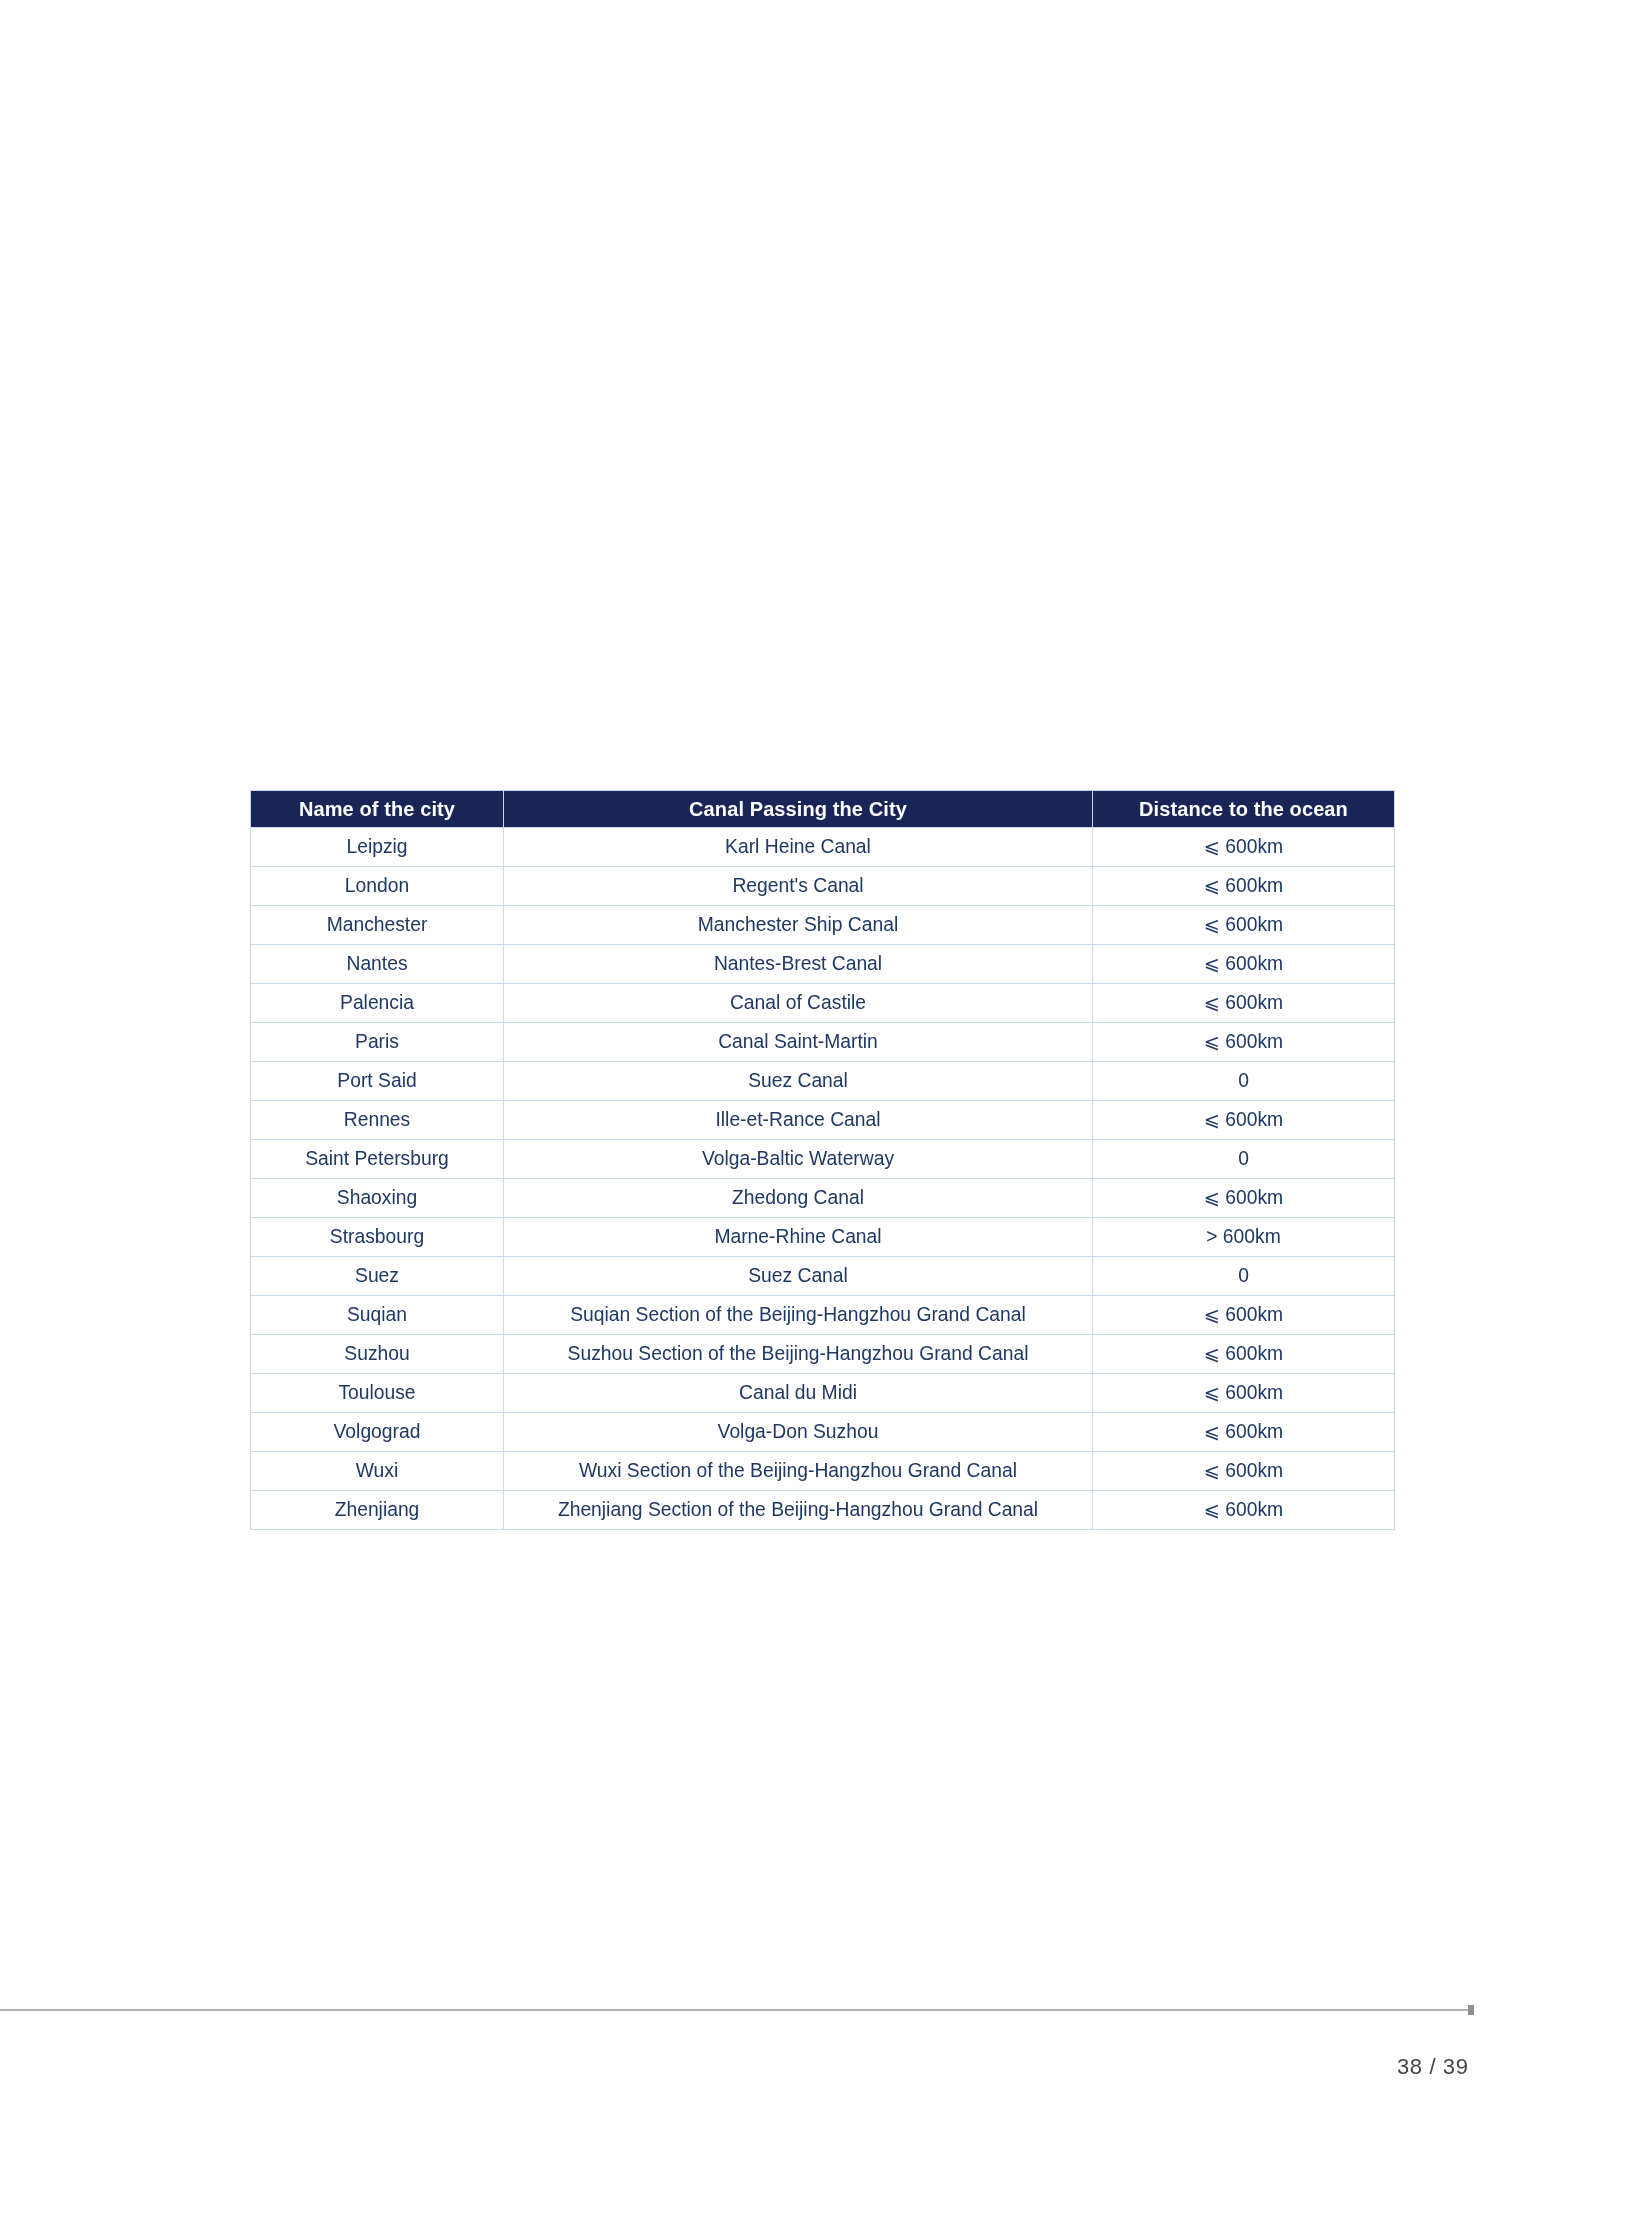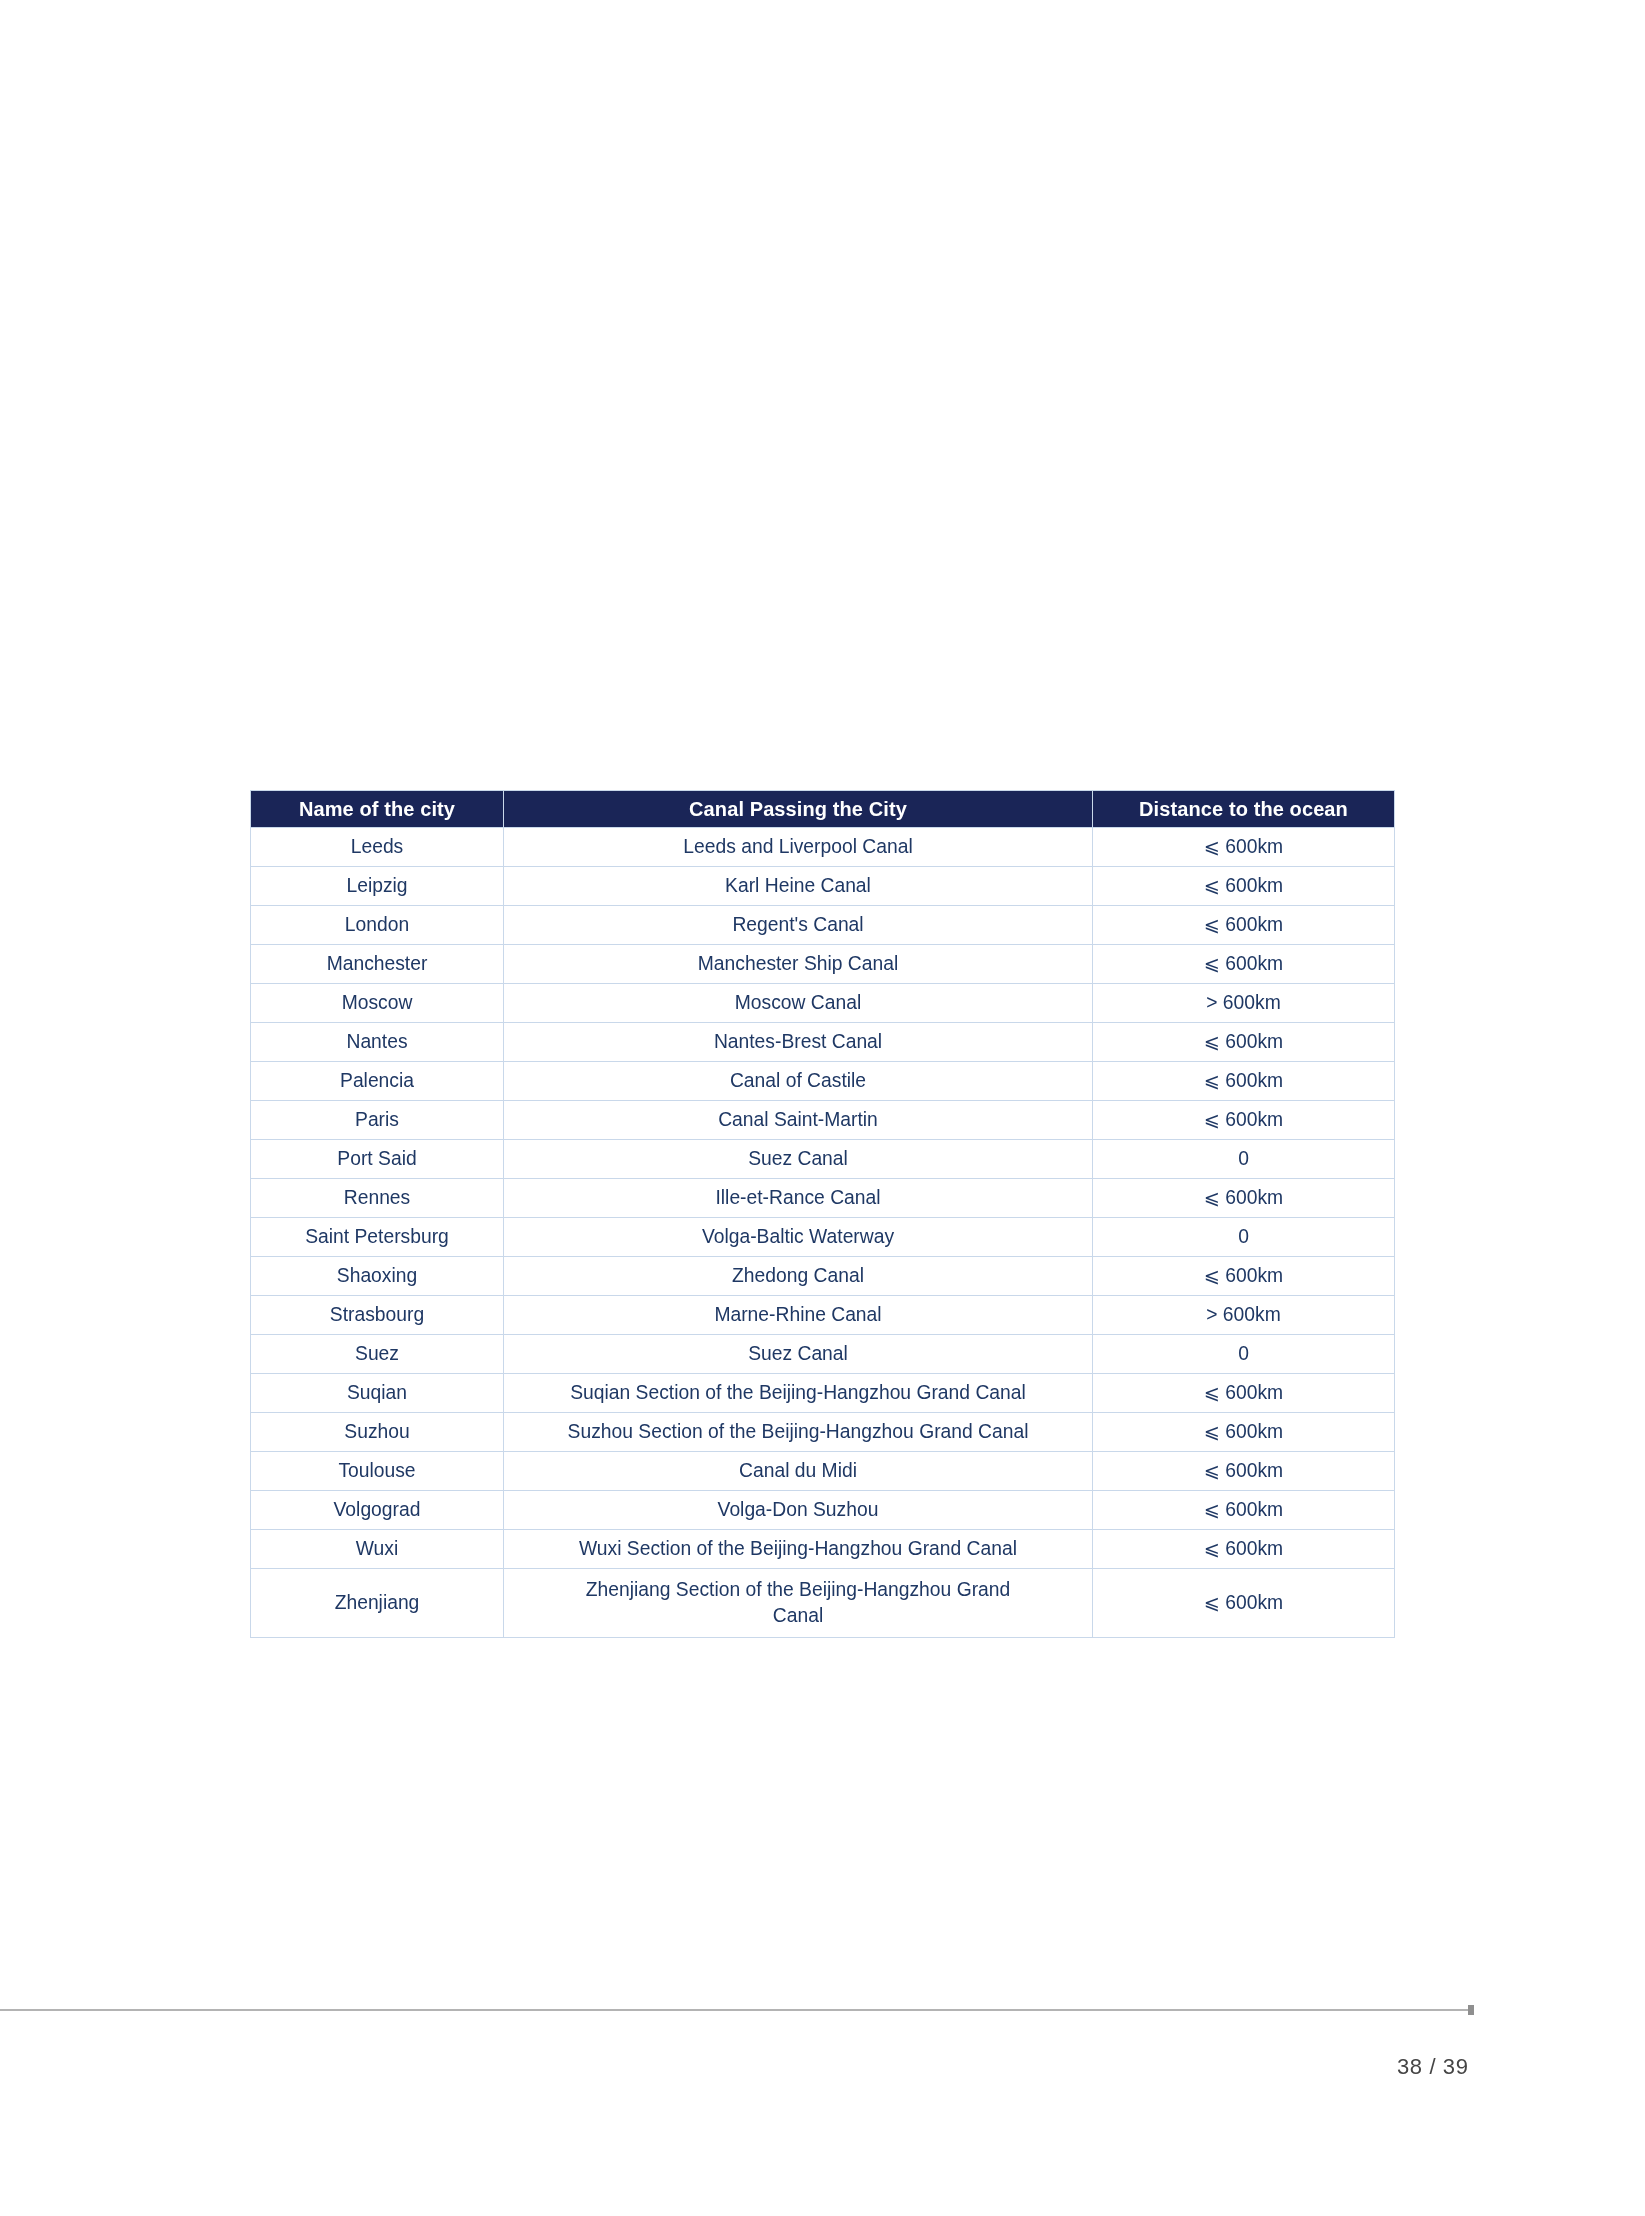--- a/index.html
+++ b/index.html
@@ -108,43 +108,33 @@
       <th>
         <span>Canal Passing the City</span>
       </th>
       <th>
         <span>Distance to the ocean</span>
       </th>
     </tr>
   </thead>
   <tbody>
       <tr>
-        <td><span>Leeds</span></td>
-        <td><span>Leeds and Liverpool Canal</span></td>
-        <td><span>⩽ 600km</span></td>
-      </tr>
-      <tr>
         <td><span>Leipzig</span></td>
         <td><span>Karl Heine Canal</span></td>
         <td><span>⩽ 600km</span></td>
       </tr>
       <tr>
         <td><span>London</span></td>
         <td><span>Regent's Canal</span></td>
         <td><span>⩽ 600km</span></td>
       </tr>
       <tr>
         <td><span>Manchester</span></td>
         <td><span>Manchester Ship Canal</span></td>
         <td><span>⩽ 600km</span></td>
-      </tr>
-      <tr>
-        <td><span>Moscow</span></td>
-        <td><span>Moscow Canal</span></td>
-        <td><span>&gt; 600km</span></td>
       </tr>
       <tr>
         <td><span>Nantes</span></td>
         <td><span>Nantes-Brest Canal</span></td>
         <td><span>⩽ 600km</span></td>
       </tr>
       <tr>
         <td><span>Palencia</span></td>
         <td><span>Canal of Castile</span></td>
         <td><span>⩽ 600km</span></td>

